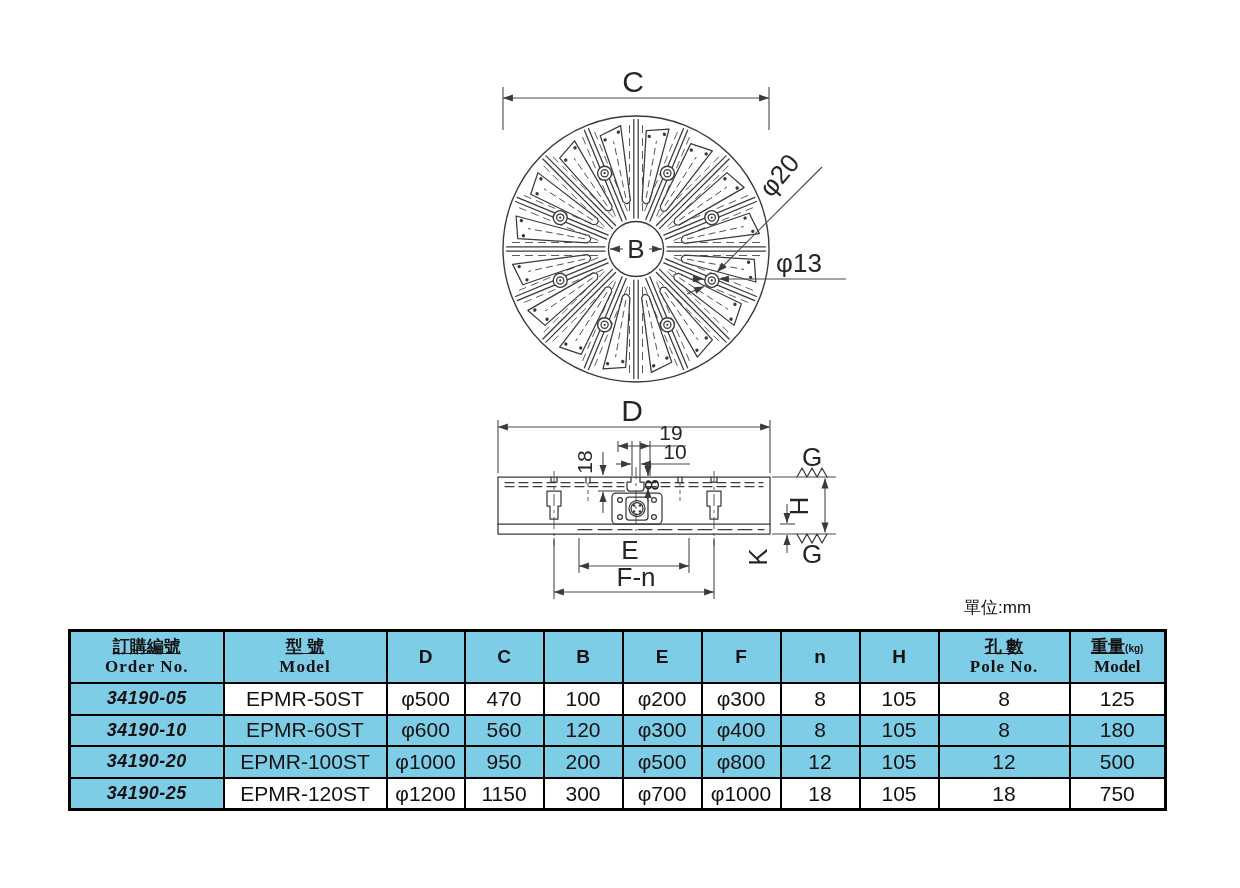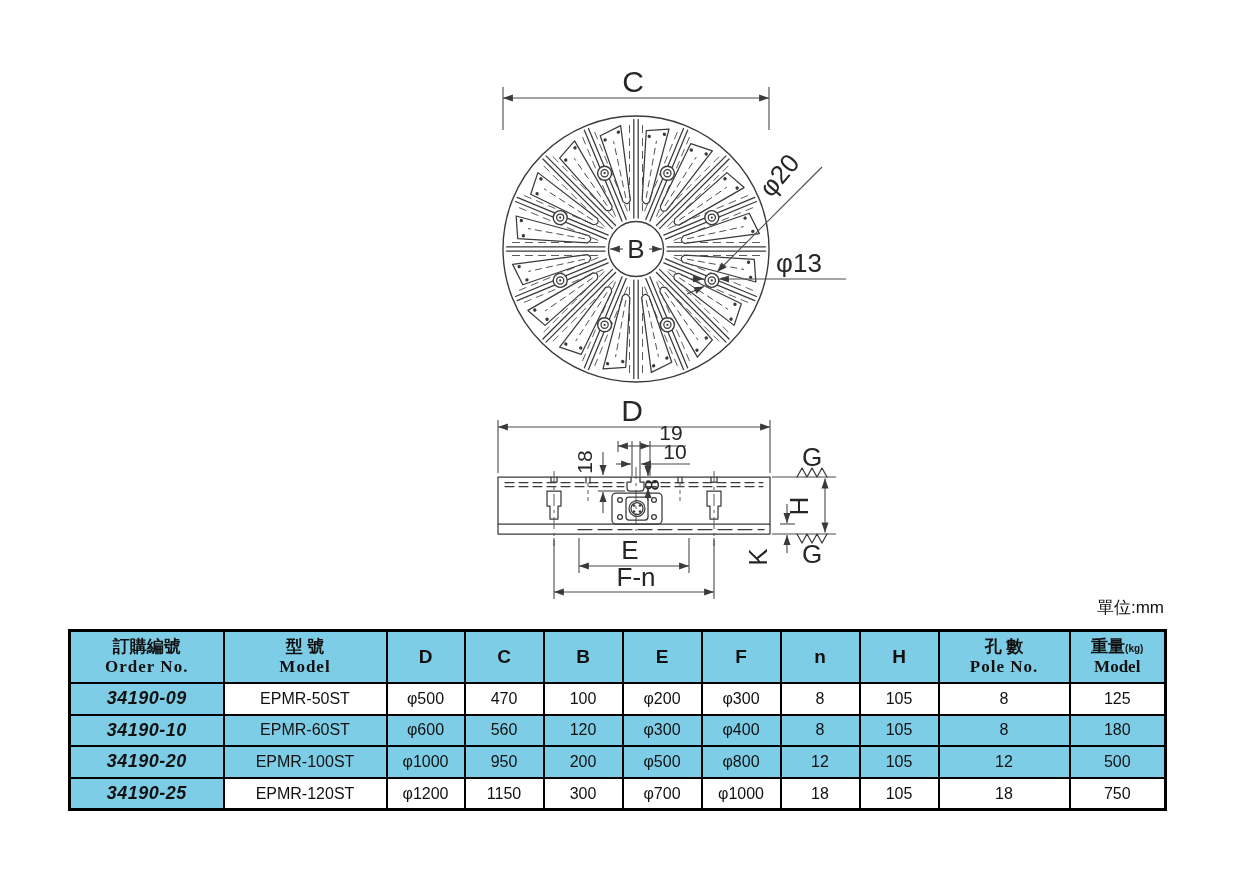--- a/index.html
+++ b/index.html
@@ -8,33 +8,33 @@
   
   .dwg{position:absolute;left:440px;top:55px;width:420px;height:555px;}
   .ln{stroke:#3a3a3a;fill:none;stroke-width:1.25;stroke-linecap:round;stroke-linejoin:round;}
   .lnthin{stroke:#4a4a4a;fill:none;stroke-width:0.9;}
   .dim{stroke:#4a4a4a;fill:none;stroke-width:1.1;}
   .wf{fill:#ffffff;stroke:#3a3a3a;stroke-width:1.4;}
   .fd{fill:#3a3a3a;stroke:none;}
   .txt{fill:#262626;stroke:none;font-family:"Liberation Sans",sans-serif;text-anchor:middle;}
   .t30{font-size:30px;} .t26{font-size:26px;} .t22{font-size:21px;}
   
-  .unit{position:absolute;left:964px;top:596px;width:200px;text-align:right;
+  .unit{position:absolute;left:964px;top:596px;width:200px;
         font-size:17px;color:#111;}
   
   .spec{position:absolute;left:68px;top:629px;width:1096px;border-collapse:collapse;
         table-layout:fixed;border:3px solid #000;}
   .spec th,.spec td{border:2px solid #000;text-align:center;vertical-align:middle;
         padding:0;overflow:hidden;}
   .spec th{background:var(--blu);font-weight:bold;height:50px;line-height:1.2;}
-  .spec .zh{font-size:17px;font-weight:bold;}
+  .spec .zh{font-size:17px;font-weight:bold;text-decoration:underline;}
   .spec .sm{font-size:10px;font-weight:bold;}
   .spec .en{font-size:17px;font-weight:bold;letter-spacing:1px;font-family:Liberation Serif, serif;}
   .spec .ltr{font-size:19px;}
-  .spec td{height:29.6px;font-size:16px;background:#fff;}
+  .spec td{height:29.6px;font-size:21px;background:#fff;}
   .spec tr.blue td{background:var(--blu);}
   .spec td.oc{background:var(--blu);font-weight:bold;font-style:italic;font-size:18px;letter-spacing:0.5px;}
   .page{--blu:#7ecde6;}
 </style>
 </head>
 <body>
 
 <div class="page">
 
   <svg class="dwg" viewBox="440 55 420 555">
@@ -411,21 +411,21 @@
       <th>
             <div class="zh">孔 數</div>
             <div class="en">Pole No.</div>
           </th>
       <th>
             <div><span class="zh">重量</span><span class="sm">(kg)</span></div>
             <div class="en" style="letter-spacing:0">Model</div>
           </th>
     </tr>
     <tr>
-      <td class="oc">34190-09</td>
+      <td class="oc">34190-05</td>
       <td>EPMR-50ST</td>
       <td>φ500</td>
       <td>470</td>
       <td>100</td>
       <td>φ200</td>
       <td>φ300</td>
       <td>8</td>
       <td>105</td>
       <td>8</td>
       <td>125</td>

